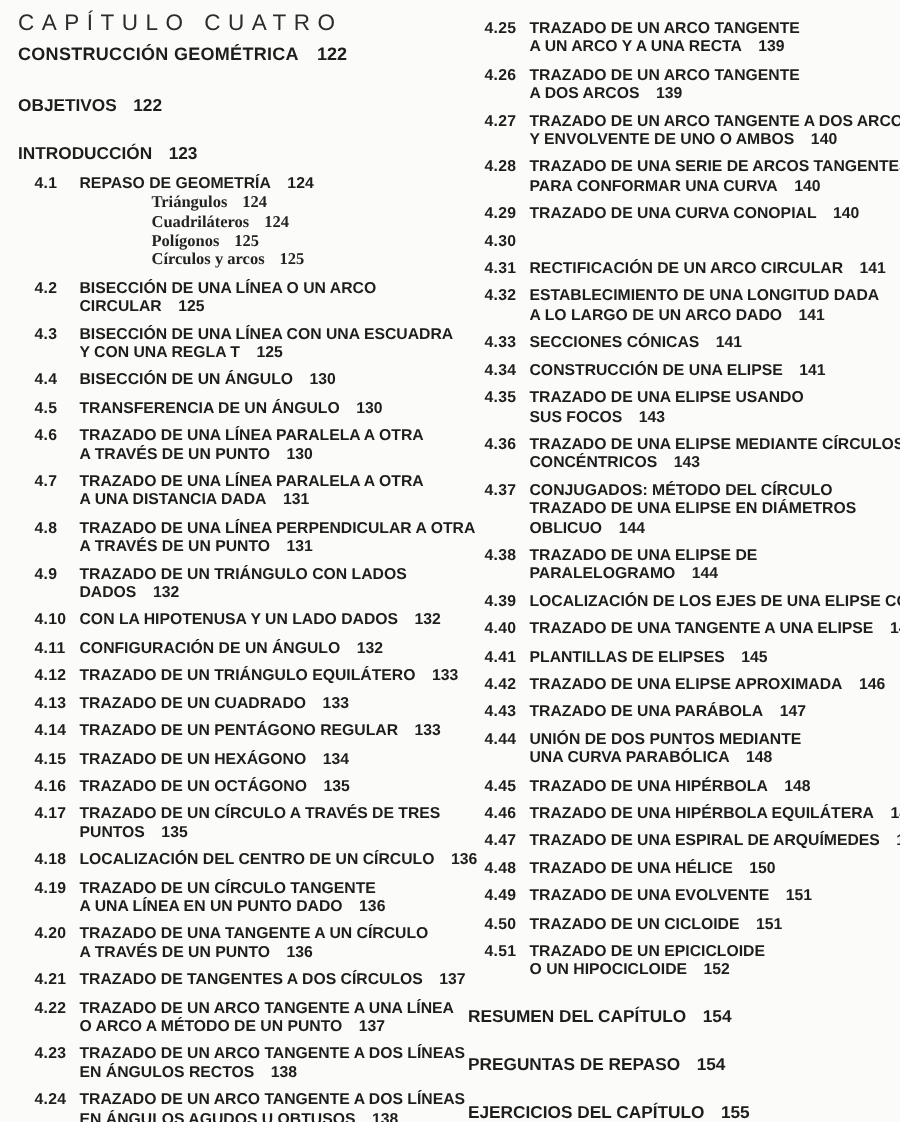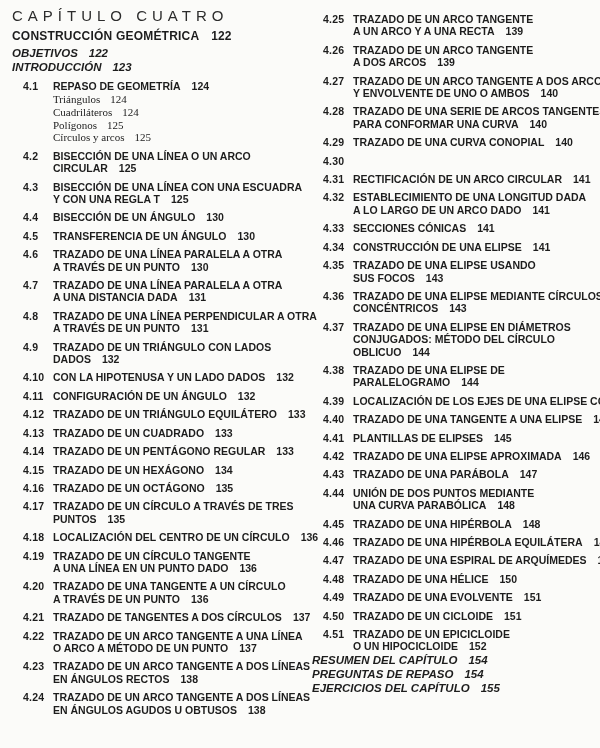--- a/index.html
+++ b/index.html
@@ -21,38 +21,39 @@
     font-size:15px;font-weight:400;letter-spacing:5px;
     color:#2c2c2c;line-height:18px;white-space:nowrap;
   }
   .chapter-title{
     font-size:12px;font-weight:700;letter-spacing:.2px;
     line-height:19px;margin-top:2px;white-space:nowrap;
   }
   .chapter-title .page-num{margin-left:12px;letter-spacing:0;}
   .toc-heading{
     font-size:11.5px;font-weight:700;line-height:13px;
-    margin-top:1px;white-space:nowrap;font-style:italic;
+    margin-top:19px;white-space:nowrap;
   }
   .entry{
     display:flex;align-items:flex-start;
     margin-top:6px;
     font-size:10.5px;font-weight:700;line-height:12.4px;
   }
   .entry .num{
     flex:none;width:30px;margin-left:11px;
     letter-spacing:.2px;
   }
   .entry .title{flex:1;min-width:0;}
   .entry .title .line{white-space:nowrap;}
   .page-num{margin-left:11px;}
   .subitems{
-    font-family:"Liberation Serif",serif;font-weight:400;
+    font-family:"Liberation Serif",serif;font-weight:700;
     font-size:11px;line-height:12.6px;color:#232323;
     margin-top:1px;
+    margin-left:48px;
   }
   .subitems .subline{white-space:nowrap;}
   .subitems .page-num{margin-left:10px;}
 </style>
 </head>
 <body>
 
 <div class="page">
   <div class="col col-left">
     <div class="chapter-label">CAPÍTULO CUATRO</div>
@@ -298,22 +299,22 @@
         <div class="entry">
           <span class="num">4.36</span>
           <div class="title">
             <div class="line"><span>TRAZADO DE UNA ELIPSE MEDIANTE CÍRCULOS</span></div>
             <div class="line"><span>CONCÉNTRICOS</span><span class="page-num">143</span></div>
           </div>
         </div>
         <div class="entry">
           <span class="num">4.37</span>
           <div class="title">
+            <div class="line"><span>CONJUGADOS: MÉTODO DEL CÍRCULO</span></div>
             <div class="line"><span>TRAZADO DE UNA ELIPSE EN DIÁMETROS</span></div>
-            <div class="line"><span>CONJUGADOS: MÉTODO DEL CÍRCULO</span></div>
             <div class="line"><span>OBLICUO</span><span class="page-num">144</span></div>
           </div>
         </div>
         <div class="entry">
           <span class="num">4.38</span>
           <div class="title">
             <div class="line"><span>TRAZADO DE UNA ELIPSE DE</span></div>
             <div class="line"><span>PARALELOGRAMO</span><span class="page-num">144</span></div>
           </div>
         </div>

